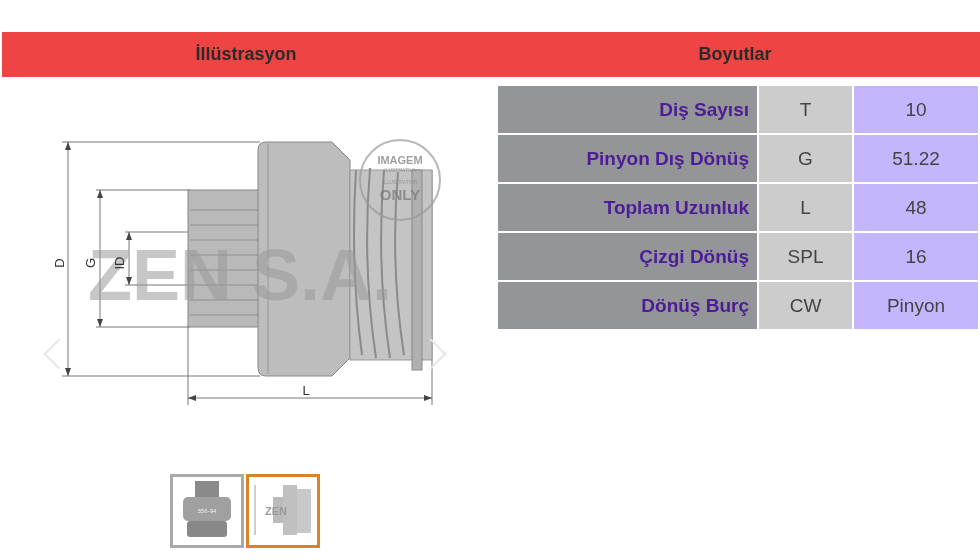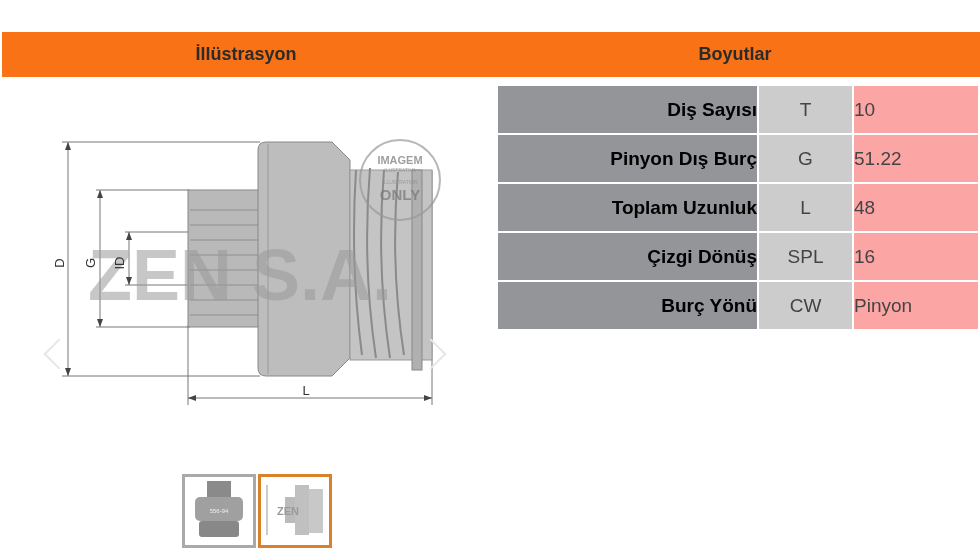--- a/index.html
+++ b/index.html
@@ -1,53 +1,53 @@
 <!DOCTYPE html>
 <html><head>
 <meta charset="utf-8">
 <style>
   * { box-sizing: border-box; margin: 0; padding: 0; }
   html, body { width: 980px; height: 560px; background: #ffffff; overflow: hidden; }
   body { font-family: "Liberation Sans", "DejaVu Sans", sans-serif; position: relative; }
 
   .hdr {
     position: absolute; top: 32px; height: 45px;
-    background: #f97316; display: flex; align-items: center; justify-content: center;
+    background: #ef4444; display: flex; align-items: center; justify-content: center;
     font-weight: bold; font-size: 18px; color: #2b2b2b;
   }
   .hdr-left { left: 2px; width: 488px; }
   .hdr-right { left: 490px; width: 490px; justify-content: center; }
 
   
   .illus { position: absolute; left: 40px; top: 130px; width: 420px; height: 280px; }
   .nav-arrow {
     position: absolute; width: 22px; height: 22px;
     border-left: 2px solid #e6e6e6; border-bottom: 2px solid #e6e6e6;
     background: transparent; cursor: pointer;
   }
   .nav-prev { left: 48px; top: 343px; transform: rotate(45deg); }
   .nav-next { left: 420px; top: 343px; transform: rotate(-135deg); }
 
-  .gallery { position: absolute; left: 170px; top: 474px; display: flex; gap: 2px; margin-left: 12px; }
+  .gallery { position: absolute; left: 170px; top: 474px; display: flex; gap: 2px; }
   .thumb { width: 74px; height: 74px; background: #fff; position: relative; cursor: pointer; }
   .thumb-photo { border: 3px solid #a9a9a9; }
   .thumb-drawing { border: 3px solid #d9822b; }
 
   
   table.dims {
     position: absolute; left: 496px; top: 84px; width: 484px;
     border-collapse: collapse;
   }
   table.dims td { height: 49px; border: 2px solid #ffffff; font-size: 19px; }
   td.lbl {
-    width: 261px; background: #939598; color: #000000; font-weight: bold;
-    text-align: right; font-size: 19px;
+    width: 261px; background: #939598; color: #4c1d95; font-weight: bold;
+    text-align: right; padding-right: 8px; font-size: 19px;
   }
   td.sym { width: 95px; background: #cccccc; color: #444444; text-align: center; }
-  td.val { background: #fca5a5; color: #444444; text-align: left; }
+  td.val { background: #c4b5fd; color: #444444; text-align: center; }
 </style>
 </head>
 <body>
 
 <div class="hdr hdr-left">
   <span>İllüstrasyon</span>
 </div>
 <div class="hdr hdr-right">
   <span>Boyutlar</span>
 </div>
@@ -148,33 +148,33 @@
 </div>
 
 <table class="dims">
   <tbody>
     <tr>
       <td class="lbl">Diş Sayısı</td>
       <td class="sym">T</td>
       <td class="val">10</td>
     </tr>
     <tr>
-      <td class="lbl">Pinyon Dış Burç</td>
+      <td class="lbl">Pinyon Dış Dönüş</td>
       <td class="sym">G</td>
       <td class="val">51.22</td>
     </tr>
     <tr>
       <td class="lbl">Toplam Uzunluk</td>
       <td class="sym">L</td>
       <td class="val">48</td>
     </tr>
     <tr>
       <td class="lbl">Çizgi Dönüş</td>
       <td class="sym">SPL</td>
       <td class="val">16</td>
     </tr>
     <tr>
-      <td class="lbl">Burç Yönü</td>
+      <td class="lbl">Dönüş Burç</td>
       <td class="sym">CW</td>
       <td class="val">Pinyon</td>
     </tr>
   </tbody>
 </table>
 
 </body></html>

